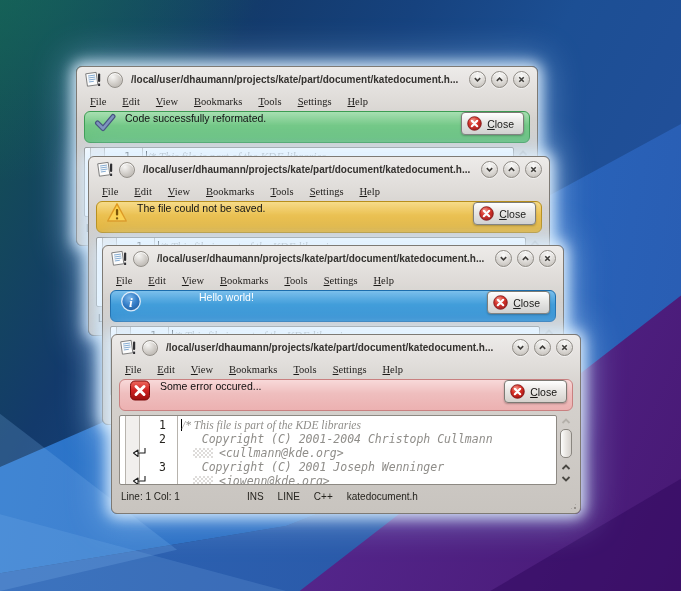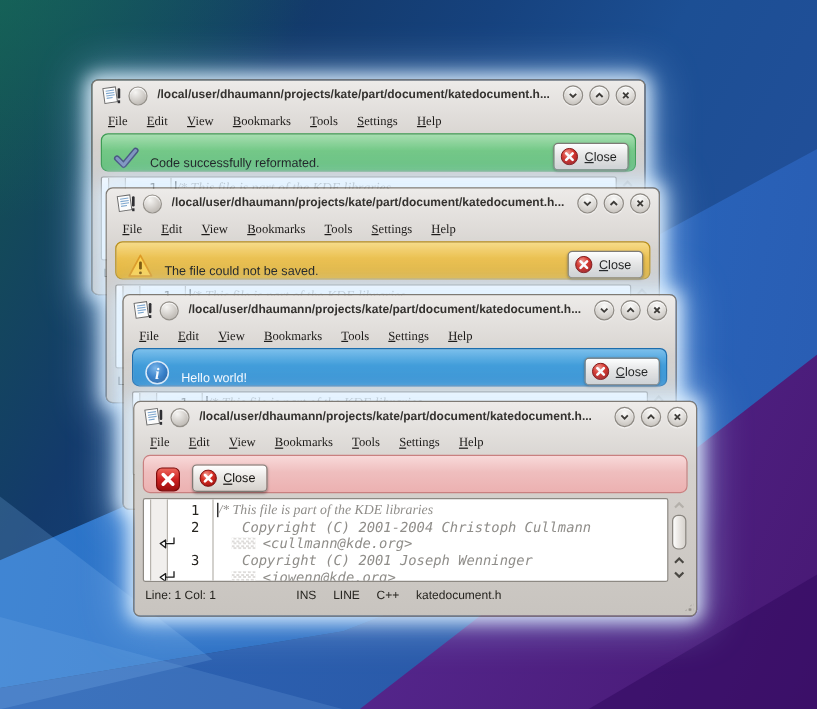--- a/index.html
+++ b/index.html
@@ -36,28 +36,28 @@
     background:radial-gradient(circle at 50% 28%,#fbfbfa,#dad7d3 55%,#bcb8b2);
     border:1px solid #8e8a84;display:flex;align-items:center;justify-content:center;
     box-shadow:0 1px 1px rgba(255,255,255,.6),inset 0 1px 1px #fff;}
   .wbtn svg{width:9px;height:9px;stroke:#3e3c39;stroke-width:1.7;fill:none;}
 
   .menubar{display:flex;align-items:center;height:18px;padding:0 5px;}
   .menu{display:inline-block;padding:2px 8px;font-size:10.5px;color:#1d1b19;cursor:default;font-family:Liberation Serif, serif;}
   .menu::first-letter{text-decoration:underline;}
 
   .msgbar{height:30px;margin:1px 7px 0 7px;border-radius:6px;border:1px solid;
-    display:flex;align-items:flex-end;padding:0 5px 0 9px;gap:9px;}
+    display:flex;align-items:flex-start;padding:0 5px 0 9px;gap:9px;}
   .msg-positive{background:linear-gradient(#a9e0b2,#72c883 45%,#61be73);border-color:#3c9c52;}
   .msg-warning{background:linear-gradient(#f7dc8a,#eec04a 45%,#e5b12e);border-color:#b98f1a;}
   .msg-info{background:linear-gradient(#7cc0ec,#3d9bd9 45%,#2a8acd);border-color:#1c6dad;}
   .msg-error{background:linear-gradient(#f8d9d9,#efbebe 45%,#ecb1b1);border-color:#c98080;}
   .msgicon{width:22px;height:21px;flex:none;}
   .msgtext{font-size:10.5px;color:#0e0e0e;flex:1;}
-  .msg-info .msgtext{color:#fff;}
+  .msg-info .msgtext{color:#fff;margin-left:48px;}
   .closebtn{display:flex;align-items:center;gap:5px;height:23px;padding:0 9px 0 5px;
     border-radius:4px;border:1px solid #7d7a74;cursor:default;
     background:linear-gradient(#ffffff,#eae8e5 45%,#d5d1cc);
     font-family:"Liberation Sans",sans-serif;font-size:10.5px;color:#14120f;
     box-shadow:0 1px 2px rgba(0,0,0,.28);}
   .closebtn .cicon{width:15px;height:15px;flex:none;}
   .closebtn .lbl{display:inline-block;}
   .closebtn .lbl::first-letter{text-decoration:underline;}
 
   .body{display:flex;margin:4px 7px 0 7px;height:70px;}
@@ -428,20 +428,21 @@
       <span class="menu">Bookmarks</span>
       <span class="menu">Tools</span>
       <span class="menu">Settings</span>
       <span class="menu">Help</span>
     </div>
     <div class="msgbar msg-error">
       <svg class="msgicon" viewBox="0 0 22 21">
           <rect x="1.5" y="1" width="19" height="19" rx="4.5" fill="url(#gerr)" stroke="#7d0b0b" stroke-width="1"></rect>
           <path d="M7 6.5 L15 14.5 M15 6.5 L7 14.5" stroke="#fff" stroke-width="3" stroke-linecap="round"></path>
         </svg>
+      <span class="msgtext">Some error occured...</span>
       <button class="closebtn">
         <svg class="cicon" viewBox="0 0 15 15">
             <circle cx="7.5" cy="7.5" r="6.8" fill="url(#gred)" stroke="#7a0a0a" stroke-width="0.8"></circle>
             <path d="M4.8 4.8 L10.2 10.2 M10.2 4.8 L4.8 10.2" stroke="#fff" stroke-width="2.2" stroke-linecap="round"></path>
           </svg>
         <span class="lbl">Close</span>
       </button>
     </div>
     <div class="body">
       <div class="editor">

